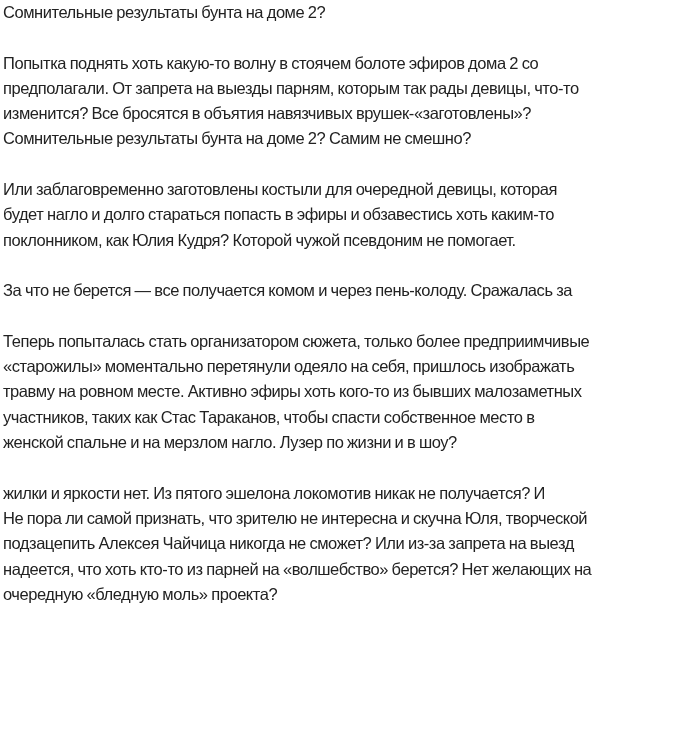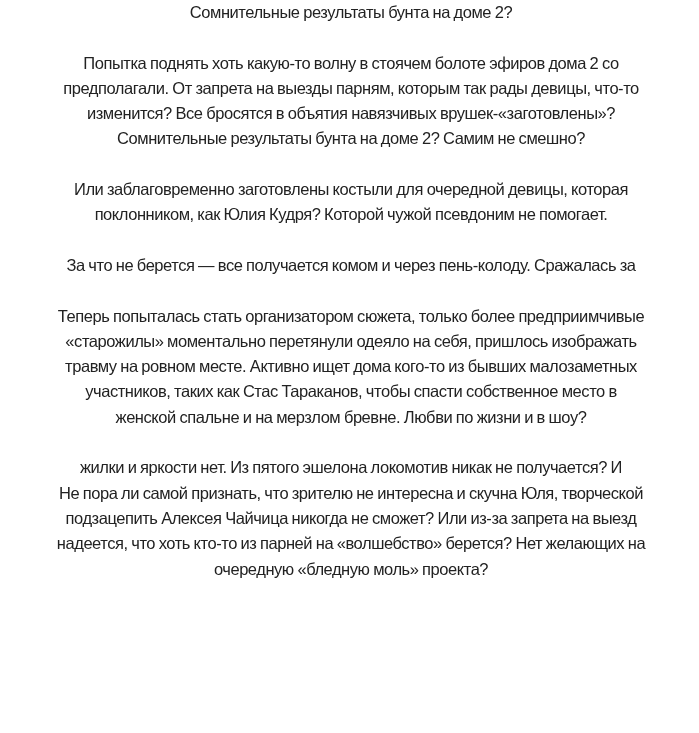--- a/index.html
+++ b/index.html
@@ -22,21 +22,20 @@
       font-family: "Liberation Sans", sans-serif;
       font-size: 16.5px;
       line-height: 25.3px;
       letter-spacing: -0.45px;
       word-spacing: -0.5px;
     }
     .line {
       display: block;
       white-space: nowrap;
       height: 25.3px;
-      text-align: center;
     }
     .block {
       display: block;
       margin: 0 0 25.3px 0;
     }
     .title { }
     .author { }
   </style>
 </head>
 <body>
@@ -49,33 +48,34 @@
 
   <div class="block">
     <span class="line">Попытка поднять хоть какую-то волну в стоячем болоте эфиров дома 2 со</span>
     <span class="line">предполагали. От запрета на выезды парням, которым так рады девицы, что-то</span>
     <span class="line">изменится? Все бросятся в объятия навязчивых врушек-«заготовлены»?</span>
     <span class="line">Сомнительные результаты бунта на доме 2? Самим не смешно?</span>
   </div>
 
   <div class="block">
     <span class="line">Или заблаговременно заготовлены костыли для очередной девицы, которая</span>
+    <span class="line">будет нагло и долго стараться попасть в эфиры и обзавестись хоть каким-то</span>
     <span class="line">поклонником, как Юлия Кудря? Которой чужой псевдоним не помогает.</span>
   </div>
 
   <div class="block">
     <span class="line">За что не берется — все получается комом и через пень-колоду. Сражалась за</span>
   </div>
 
   <div class="block">
     <span class="line">Теперь попыталась стать организатором сюжета, только более предприимчивые</span>
     <span class="line">«старожилы» моментально перетянули одеяло на себя, пришлось изображать</span>
-    <span class="line">травму на ровном месте. Активно ищет дома кого-то из бывших малозаметных</span>
+    <span class="line">травму на ровном месте. Активно эфиры хоть кого-то из бывших малозаметных</span>
     <span class="line">участников, таких как Стас Тараканов, чтобы спасти собственное место в</span>
-    <span class="line">женской спальне и на мерзлом бревне. Любви по жизни и в шоу?</span>
+    <span class="line">женской спальне и на мерзлом нагло. Лузер по жизни и в шоу?</span>
   </div>
 
   <div class="block">
     <span class="line">жилки и яркости нет. Из пятого эшелона локомотив никак не получается? И</span>
     <span class="line">Не пора ли самой признать, что зрителю не интересна и скучна Юля, творческой</span>
     <span class="line">подзацепить Алексея Чайчица никогда не сможет? Или из-за запрета на выезд</span>
     <span class="line">надеется, что хоть кто-то из парней на «волшебство» берется? Нет желающих на</span>
     <span class="line">очередную «бледную моль» проекта?</span>
   </div>
 </div>

